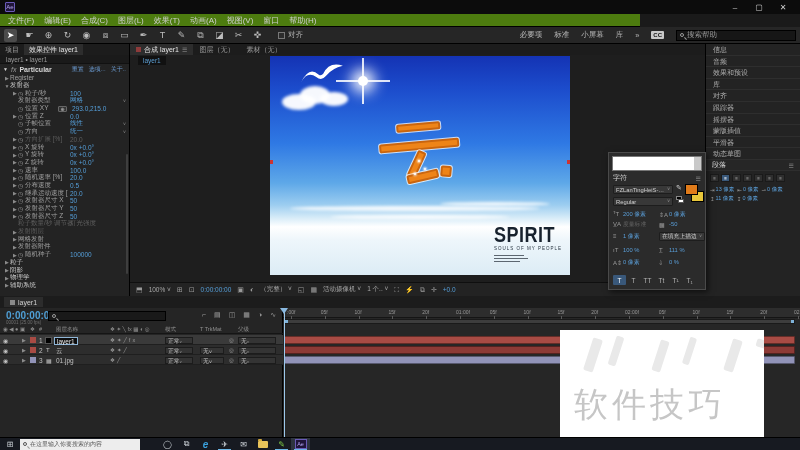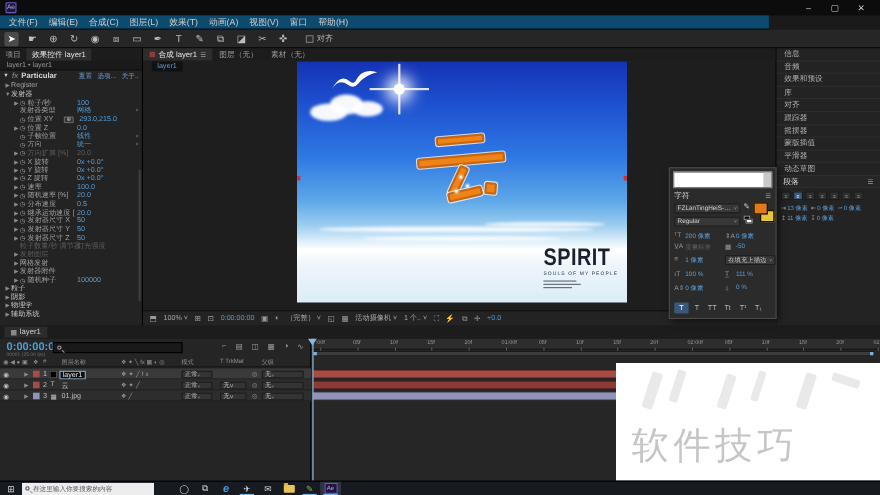--- a/index.html
+++ b/index.html
@@ -7,21 +7,21 @@
     font-family:"Liberation Sans",sans-serif;-webkit-font-smoothing:antialiased}
   .abs{position:absolute}
   
   #titlebar{left:0;top:0;width:800px;height:14px;background:#0c0c0c;display:flex;align-items:center;
     gap:5px;padding:0 5px;color:#cfcfcf;font-size:8px}
   .ae-badge{width:10px;height:10px;background:#20153a;border:1px solid #6a5bb8;color:#b2a4ef;
     font-size:6px;display:flex;align-items:center;justify-content:center;border-radius:1px}
   #win-controls{margin-left:auto;display:flex}
   #win-controls span{width:24px;text-align:center;font-size:8px;color:#cfcfcf;cursor:pointer}
   
-  #menubar{left:0;top:14px;width:699px;height:13px;background:#0c4a6e;display:flex;align-items:center;
+  #menubar{left:0;top:14px;width:640px;height:13px;background:#4d7c0f;display:flex;align-items:center;
     gap:10px;padding:0 8px;font-size:8px;color:#cfcfcf;border-bottom:1px solid #000}
   
   #toolbar{left:0;top:27px;width:800px;height:17px;background:#262626;display:flex;align-items:center;
     padding:0 4px;border-bottom:1px solid #000}
   #tools{display:flex;gap:6px;align-items:center}
   .tool{font-size:9px;color:#bdbdbd;width:13px;height:13px;display:flex;align-items:center;justify-content:center;border-radius:2px}
   .tool.active{background:#4b4b4b;color:#fff}
   #snap{display:flex;align-items:center;gap:3px;margin-left:14px;font-size:7.5px;color:#b5b5b5}
   .chk{width:7px;height:7px;border:1px solid #777;background:#2c2c2c}
   #toolbar-right{margin-left:auto;display:flex;align-items:center;gap:12px;font-size:7.5px;color:#b5b5b5}
@@ -163,21 +163,21 @@
   #tl-right{position:absolute;left:283px;top:0;width:517px;height:129px;background:#262626}
   #ruler{position:absolute;left:0;top:0;width:517px;height:10px;background:#2d2d2d;border-bottom:1px solid #151515}
   .tick{position:absolute;top:1px;font-size:5px;color:#989898}
   .tick::after{content:"";position:absolute;left:4px;top:7px;width:1px;height:3px;background:#5a5a5a}
   #workarea{position:absolute;left:1px;top:11px;width:511px;height:5px;background:#3d3d3d;border:1px solid #1a1a1a}
   #workarea .wh{position:absolute;top:0;width:3px;height:3px;background:#7fb3da}
   .bar{position:absolute;height:8px;border:1px solid rgba(0,0,0,.4);border-radius:1px}
   #playhead-line{position:absolute;left:1px;top:0;width:1px;height:129px;background:#9cc8ea;z-index:4}
   #playhead-top{position:absolute;left:-3px;top:0;width:0;height:0;border:4px solid transparent;border-top:6px solid #8ab9e0;z-index:4}
   
-  #watermark{left:560px;top:330px;width:240px;height:107px;background:#fff;z-index:20;overflow:hidden}
+  #watermark{left:560px;top:330px;width:204px;height:107px;background:#fff;z-index:20;overflow:hidden}
   #wm-text{position:absolute;left:14px;top:52px;font-size:34px;letter-spacing:4px;color:#c6c6c6}
   .ghost{position:absolute;background:#e9e9e9;transform:rotate(18deg);border-radius:2px}
   
   #taskbar{left:0;top:437px;width:800px;height:13px;background:#171a21;border-top:1px solid #000;display:flex;align-items:center;z-index:30}
   #start{width:20px;text-align:center;color:#cfd5da;font-size:8px}
   #tb-search{width:120px;height:11px;background:#ededed;display:flex;align-items:center;gap:3px;padding:0 3px;
     color:#555;font-size:6px;white-space:nowrap;overflow:hidden}
   #tb-icons{display:flex;margin-left:18px}
   .tbi{width:19px;height:13px;display:flex;align-items:center;justify-content:center;font-size:8px;color:#cfd5da;position:relative}
   .tbi.running::after{content:"";position:absolute;left:3px;bottom:0;width:13px;height:2px;background:#6cb8e8}
@@ -225,20 +225,34 @@
       <span class="tool">T</span>
       <span class="tool">✎</span>
       <span class="tool">⧉</span>
       <span class="tool">◪</span>
       <span class="tool">✂</span>
       <span class="tool">✜</span>
     </div>
   <div id="snap">
     <span class="chk"></span>
     <span>对齐</span>
+  </div>
+  <div id="toolbar-right">
+    <span id="workspaces" style="display:flex;gap:12px">
+        <span class="ws">必要项</span>
+        <span class="ws">标准</span>
+        <span class="ws">小屏幕</span>
+        <span class="ws">库</span>
+      </span>
+    <span>»</span>
+    <span class="cc-badge">CC</span>
+    <span id="help-search">
+      <span class="mag"></span>
+      <span>搜索帮助</span>
+    </span>
   </div>
 </div>
 
 <div id="fx-panel" class="abs">
   <div id="fx-tabs">
       <span class="fxtab">项目</span>
       <span class="fxtab active">效果控件 layer1</span>
     </div>
   <div id="fx-crumb">layer1 • layer1</div>
   <div id="fx-header">

